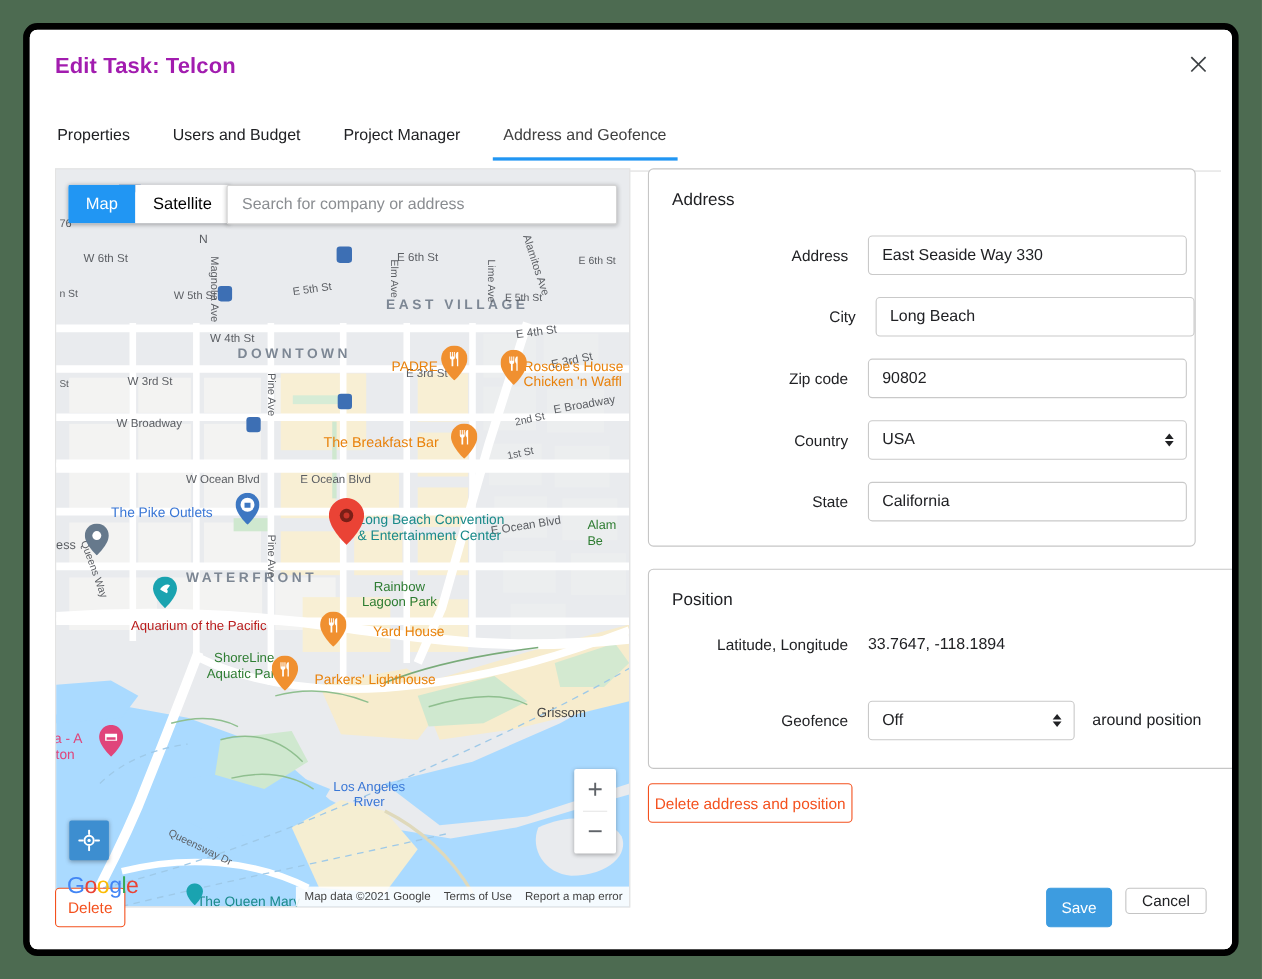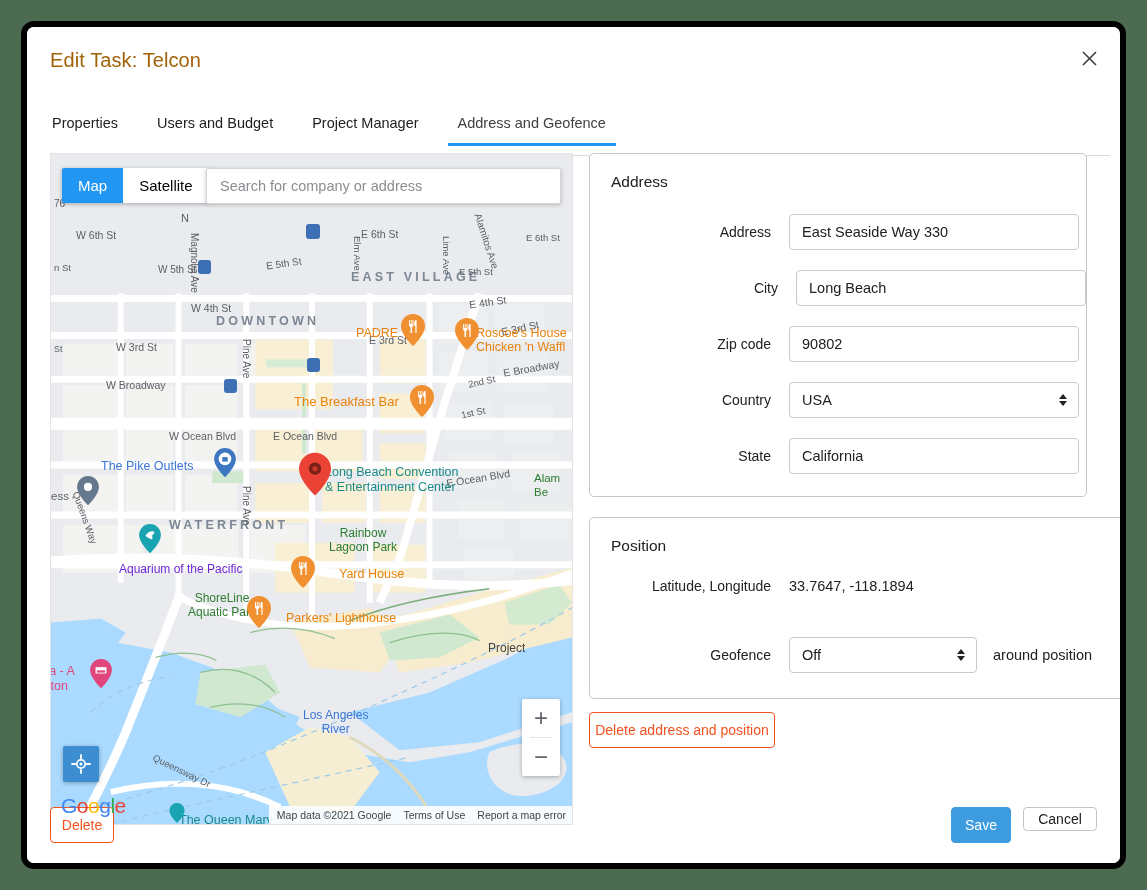--- a/index.html
+++ b/index.html
@@ -22,21 +22,21 @@
     background: #ffffff;
     border-radius: 13px;
     border: 6px solid #000000;
     overflow: hidden;
   }
   .dlg-inner { position: relative; width: 100%; height: 100%; background:#fff; }
 
   
   .dlg-title {
     position: absolute; left: 23px; top: 22px;
-    font-size: 20px; color: #a16207; font-weight: 400;
+    font-size: 20px; color: #a21caf; font-weight: 700;
     letter-spacing: .1px;
   }
   .close-btn {
     position: absolute; right: 14px; top: 14px;
     width: 34px; height: 34px;
     display: flex; align-items: center; justify-content: center;
     cursor: pointer; color: #3c4043;
   }
   .close-btn svg { display:block; }
 
@@ -392,26 +392,26 @@
           <div style="position:absolute;left:3px;top:108px;font-size:9.5px;color:#5b5e63;">n St</div>
           <div style="position:absolute;left:3px;top:190px;font-size:9px;color:#5b5e63;">St</div>
           <div style="position:absolute;left:3px;top:44px;font-size:10px;color:#5b5e63;">76</div>
           <div style="position:absolute;left:130px;top:58px;font-size:11px;color:#5b5e63;">N</div>
 
           <div style="position:absolute;left:305px;top:172px;font-size:12.5px;color:#e8820c;font-weight:500;">PADRE</div>
           <div style="position:absolute;left:425px;top:172px;font-size:12.5px;color:#e8820c;line-height:1.15;font-weight:400;">Roscoe's House<br>Chicken 'n Waffl</div>
           <div style="position:absolute;left:243px;top:240px;font-size:13px;color:#e8820c;">The Breakfast Bar</div>
           <div style="position:absolute;left:274px;top:311px;font-size:12.5px;color:#1a8a8a;line-height:1.2;">Long Beach Convention<br>&amp; Entertainment Center</div>
           <div style="position:absolute;left:50px;top:305px;font-size:12.5px;color:#3a77d6;">The Pike Outlets</div>
-          <div style="position:absolute;left:68px;top:408px;font-size:12px;color:#6d28d9;">Aquarium of the Pacific</div>
+          <div style="position:absolute;left:68px;top:408px;font-size:12px;color:#b91c1c;">Aquarium of the Pacific</div>
           <div style="position:absolute;left:278px;top:373px;font-size:12px;color:#2e7d32;line-height:1.15;text-align:center;">Rainbow<br>Lagoon Park</div>
           <div style="position:absolute;left:288px;top:413px;font-size:12.5px;color:#e8820c;">Yard House</div>
           <div style="position:absolute;left:137px;top:438px;font-size:12px;color:#2e7d32;line-height:1.15;text-align:center;">ShoreLine<br>Aquatic Park</div>
           <div style="position:absolute;left:235px;top:457px;font-size:12.5px;color:#e8820c;text-align:center;">Parkers' Lighthouse</div>
-          <div style="position:absolute;left:437px;top:487px;font-size:12px;color:#444;">Project</div>
+          <div style="position:absolute;left:437px;top:487px;font-size:12px;color:#444;">Grissom</div>
           <div style="position:absolute;left:483px;top:318px;font-size:11.5px;color:#2e7d32;line-height:1.2;">Alam<br>Be</div>
           <div style="position:absolute;left:252px;top:555px;font-size:12px;color:#3a77d6;line-height:1.15;text-align:center;">Los Angeles<br>River</div>
           <div style="position:absolute;left:128px;top:659px;font-size:12.5px;color:#1a8a8a;">The Queen Mary</div>
           <div style="position:absolute;left:-6px;top:510px;font-size:12.5px;color:#e0457b;line-height:1.2;">ra - A<br>ilton</div>
           <div style="position:absolute;left:0px;top:336px;font-size:11.5px;color:#5b5e63;">ess</div>
 
           <div style="position:absolute;left:350px;top:160px;">
             <svg width="24" height="32" viewBox="0 0 24 32">
                   <path d="M12 0C5.4 0 0 5.4 0 12c0 9 12 20 12 20s12-11 12-20c0-6.6-5.4-12-12-12z" fill="#f09030"></path>
                   <path d="M8 6v5c0 1 .7 1.7 1.5 1.9V19h1.6v-6.1c.8-.2 1.4-.9 1.4-1.9V6h-.9v4h-.9V6h-.9v4h-.9V6H8zm7 0c-1 0-1.8 1.6-1.8 3.6 0 1.4.5 2.6 1.2 3.1V19h1.2V6H15z" fill="#fff"></path>

